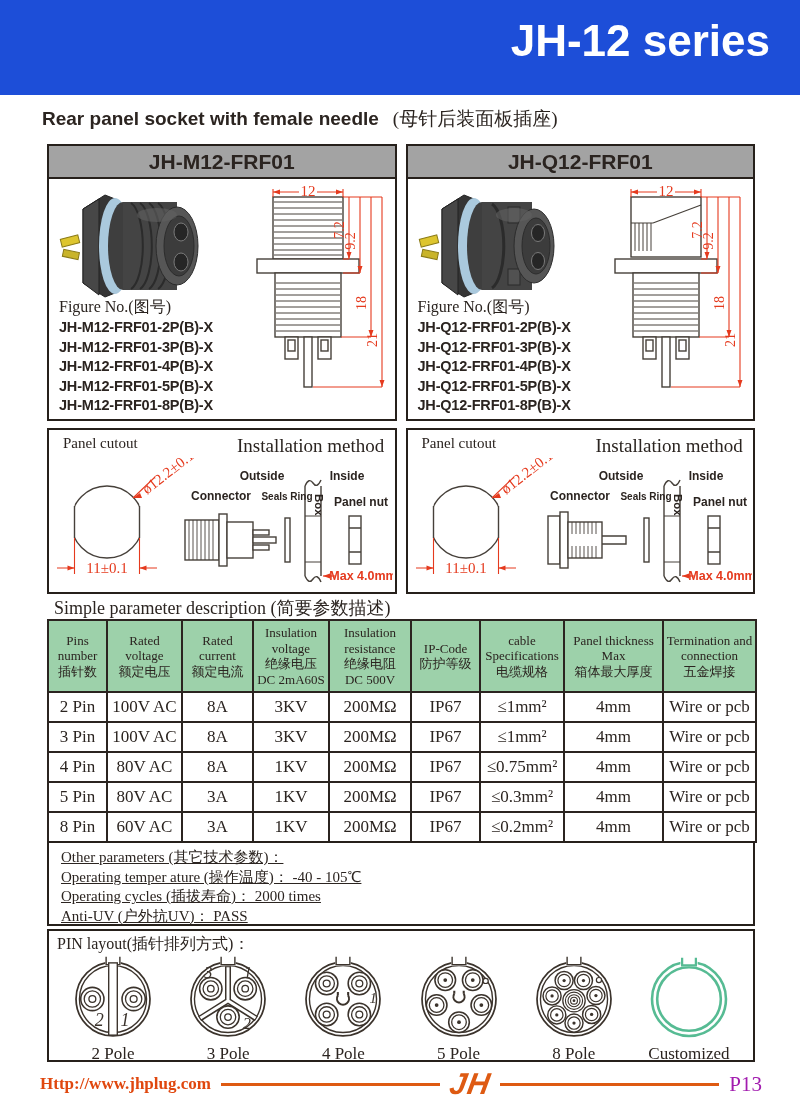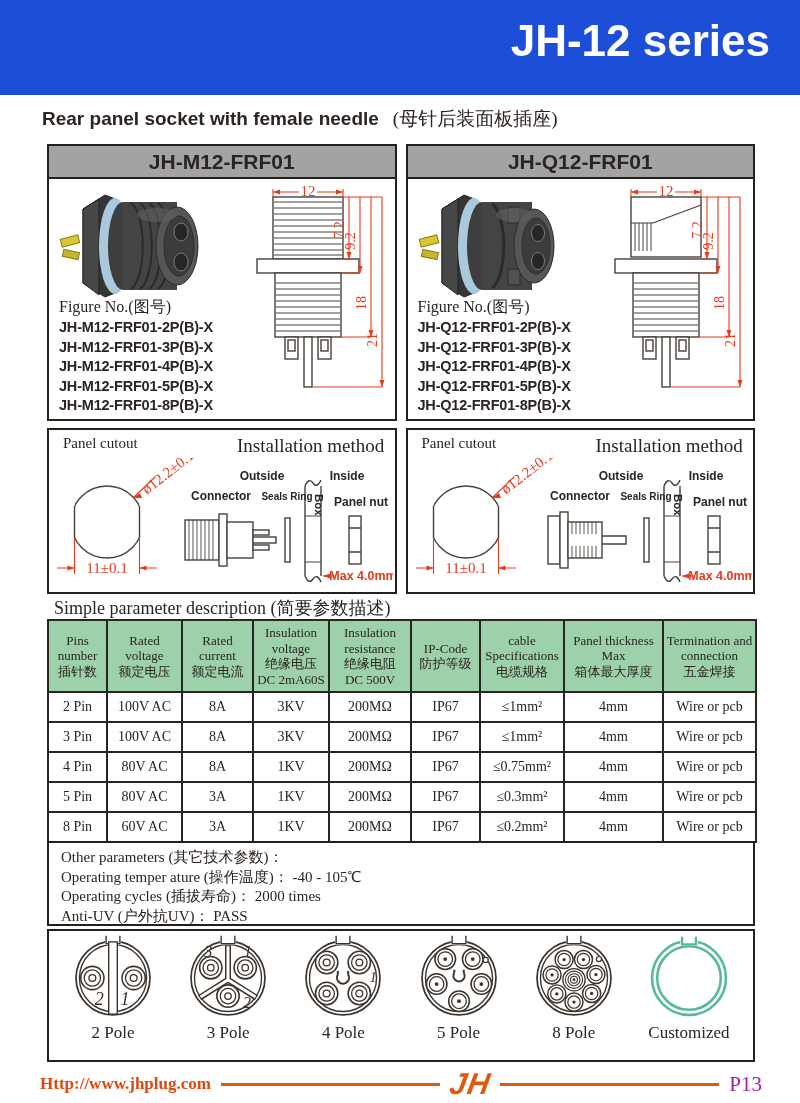--- a/index.html
+++ b/index.html
@@ -48,27 +48,27 @@
 
   
   .param-title { position:absolute; left:54px; top:596px; font-size:18px; }
   .param-table-wrap { position:absolute; left:47px; top:619px; }
   table.params { border-collapse:collapse; table-layout:fixed; width:708px; background:#fff; }
   table.params th, table.params td { border:2.5px solid #2b2420; text-align:center; vertical-align:middle; }
   table.params th {
     background:#9dd1aa; font-weight:normal; font-size:13px; line-height:15.5px;
     height:72px; padding:2px 1px;
   }
-  table.params td { font-size:14px; height:30px; padding:0 1px;border-radius:14px; }
+  table.params td { font-size:17px; height:30px; padding:0 1px;border-radius:14px; }
   th .hl { display:block; }
 
   
   .other-box {
     position:absolute; left:47px; top:841px; width:708px; height:85px;
-    border:2.5px solid #26201b; background:#fff; padding:5px 12px;
+    border:2.5px solid #26201b; background:#fff; padding:5px 12px;text-decoration:underline;
   }
   .other-box p { font-size:15px; line-height:19.5px; }
 
   
   .pin-box {
     position:absolute; left:47px; top:929px; width:708px; height:133px;
     border:2.5px solid #26201b; background:#fff; padding:3px 8px;
   }
   .pin-title { font-size:16px; }
   .pin-row { display:flex; justify-content:space-between; padding:1px 4px 0 4px; }
@@ -452,20 +452,21 @@
 </div>
 
 <div class="other-box">
   <p>Other parameters (其它技术参数)：</p>
   <p>Operating temper ature (操作温度)：  -40 - 105℃</p>
   <p>Operating cycles (插拔寿命)：  2000 times</p>
   <p>Anti-UV (户外抗UV)：  PASS</p>
 </div>
 
 <div class="pin-box">
+  <div class="pin-title">PIN layout(插针排列方式)：</div>
   <div class="pin-row">
 
     <div class="pin-fig">
       <svg width="86" height="86" viewBox="0 0 100 100">
         <g stroke="#3b332c" fill="#ffffff">
           <circle cx="50" cy="50" r="43" stroke-width="2"></circle>
           <circle cx="50" cy="50" r="39" fill="none" stroke-width="1.6"></circle>
           <rect x="41" y="1" width="18" height="10" fill="#ffffff" stroke="none"></rect>
           <path d="M42 1 v9 h16 v-9" fill="#ffffff" stroke-width="1.6"></path>
           <rect x="45" y="8" width="10" height="84" stroke-width="1.6"></rect>

